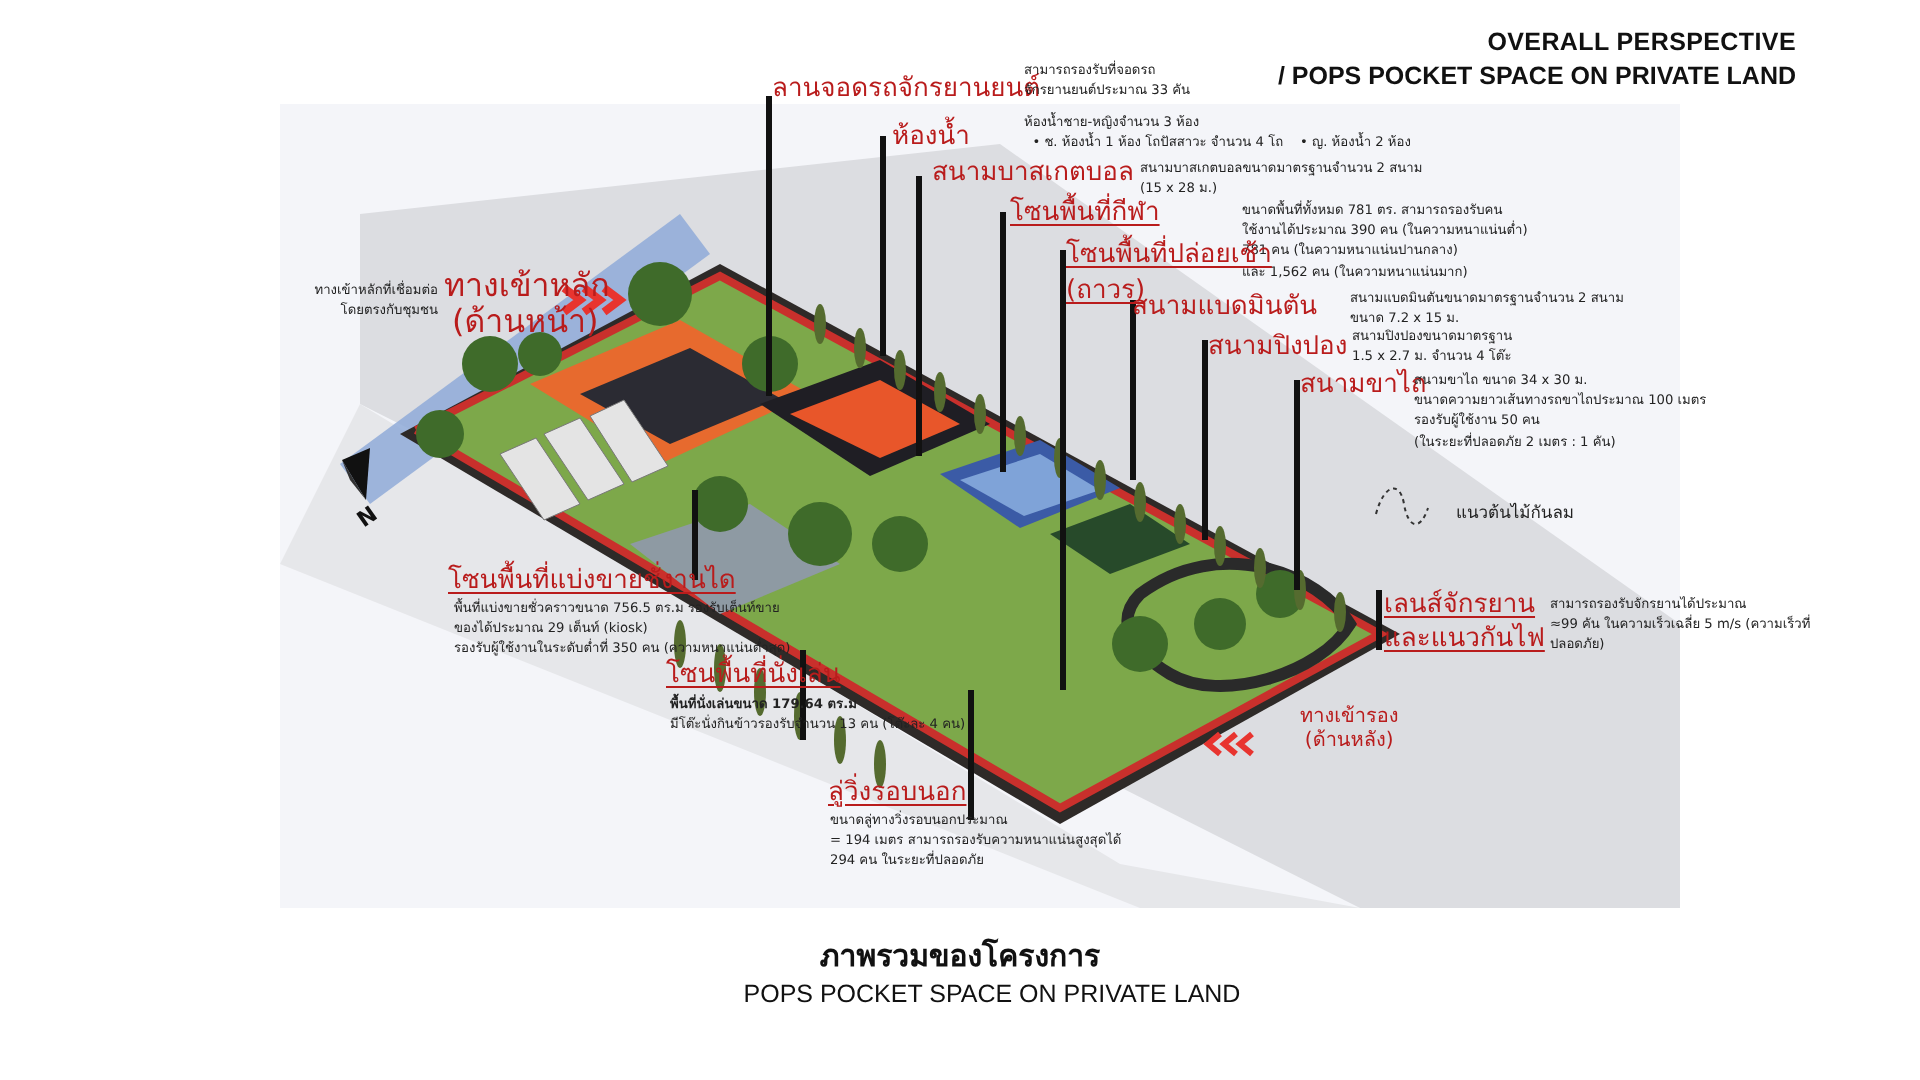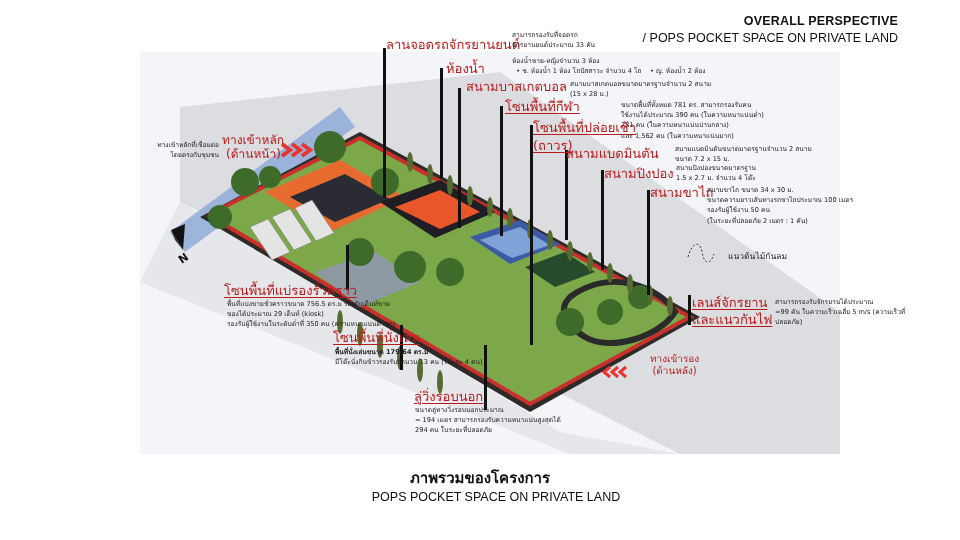--- a/index.html
+++ b/index.html
@@ -1,19 +1,19 @@
 <!DOCTYPE html>
 <html><head>
 <meta charset="utf-8">
 <style>
   html,body{margin:0;padding:0;background:#ffffff;}
   body{width:960px;height:540px;position:relative;overflow:hidden;font-family:"DejaVu Sans","Liberation Sans",sans-serif;color:#111;}
   .abs{position:absolute;}
   .hdr-title{right:62px;top:14px;font-family:"Liberation Sans",sans-serif;font-weight:700;font-size:12.5px;letter-spacing:0.2px;text-align:right;}
-  .hdr-sub{right:62px;top:31px;font-family:"Liberation Sans",sans-serif;font-size:12.5px;text-align:right;}
+  .hdr-sub{right:62px;top:31px;font-family:"Liberation Sans",sans-serif;font-size:12.5px;text-align:right;font-weight:bold;}
   .canvas{left:140px;top:52px;width:700px;height:402px;background:#f4f5f9;overflow:hidden;}
   .footer-th{left:0;width:960px;top:466px;text-align:center;font-weight:700;font-size:15px;}
   .footer-en{left:16px;width:960px;top:490px;text-align:center;font-family:"Liberation Sans",sans-serif;font-size:12.5px;}
   .lbl{font-weight:400;font-size:13px;white-space:nowrap;line-height:1.15;color:#b91c1c;}
   .lbl.u{text-decoration:underline;text-underline-offset:2px;}
   .desc{font-size:6.6px;line-height:1.55;color:#222;white-space:nowrap;}
   .desc div{white-space:nowrap;}
   .leader{background:#111;width:3px;}
   .windbreak{font-size:8.5px;color:#222;font-family:Liberation Serif, serif;}
 </style>
@@ -176,21 +176,21 @@
 <div class="abs lbl u" style="left:692px;top:296px;">
   <div>เลนส์จักรยาน</div>
   <div style="margin-top:2px;">และแนวกันไฟ</div>
 </div>
 <div class="abs desc" style="left:775px;top:297px;">
   <div>สามารถรองรับจักรยานได้ประมาณ</div>
   <div>≈99 คัน ในความเร็วเฉลี่ย 5 m/s (ความเร็วที่</div>
   <div>ปลอดภัย)</div>
 </div>
 
-<div class="abs lbl u" style="left:224px;top:284px;">โซนพื้นที่แบ่รองรั่วคราว</div>
+<div class="abs lbl u" style="left:224px;top:284px;">โซนพื้นที่แบ่งขายชั่งานได</div>
 <div class="abs desc" style="left:227px;top:299px;">
   <div>พื้นที่แบ่งขายชั่วคราวขนาด 756.5 ตร.ม รองรับเต็นท์ขาย</div>
   <div>ของได้ประมาณ 29 เต็นท์ (kiosk)</div>
   <div>รองรับผู้ใช้งานในระดับต่ำที่ 350 คน (ความหนาแน่นต่ำสุด)</div>
 </div>
 
 <div class="abs lbl u" style="left:333px;top:331px;">โซนพื้นที่นั่งเล่น</div>
 <div class="abs desc" style="left:335px;top:347px;">
   <div style="font-weight:700;">พื้นที่นั่งเล่นขนาด 179.64 ตร.ม</div>
   <div>มีโต๊ะนั่งกินข้าวรองรับจำนวน 13 คน (โต๊ะละ 4 คน)</div>
@@ -200,21 +200,21 @@
 <div class="abs desc" style="left:415px;top:405px;">
   <div>ขนาดลู่ทางวิ่งรอบนอกประมาณ</div>
   <div>= 194 เมตร สามารถรองรับความหนาแน่นสูงสุดได้</div>
   <div>294 คน ในระยะที่ปลอดภัย</div>
 </div>
 
 <div class="abs desc" style="left:147px;top:140px;text-align:right;width:72px;">
   <div>ทางเข้าหลักที่เชื่อมต่อ</div>
   <div>โดยตรงกับชุมชน</div>
 </div>
-<div class="abs lbl" style="left:222px;top:134px;font-size:12px;">
+<div class="abs lbl" style="left:222px;top:134px;font-size:16px;">
   <div>ทางเข้าหลัก</div>
   <div style="padding-left:4px;">(ด้านหน้า)</div>
 </div>
 
 <div class="abs lbl" style="left:650px;top:353px;font-size:10px;text-align:center;">
   <div>ทางเข้ารอง</div>
   <div>(ด้านหลัง)</div>
 </div>
 
 <div class="abs" style="left:165px;top:222px;width:40px;height:45px;">

